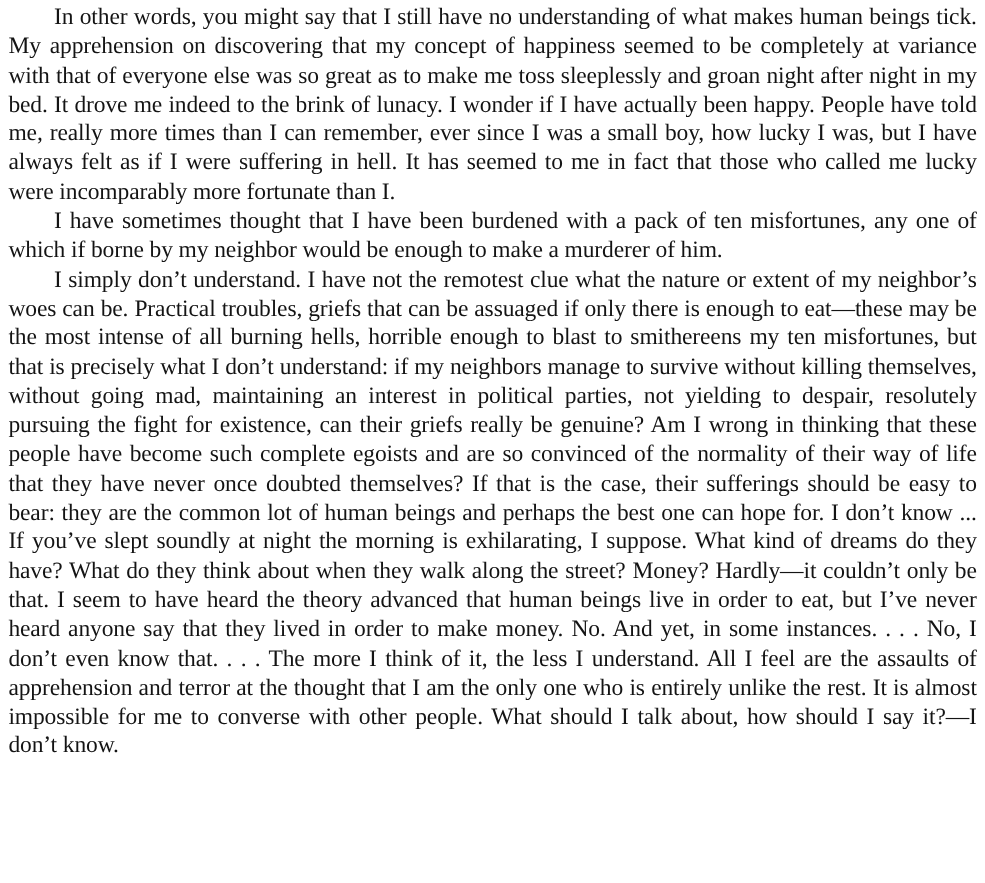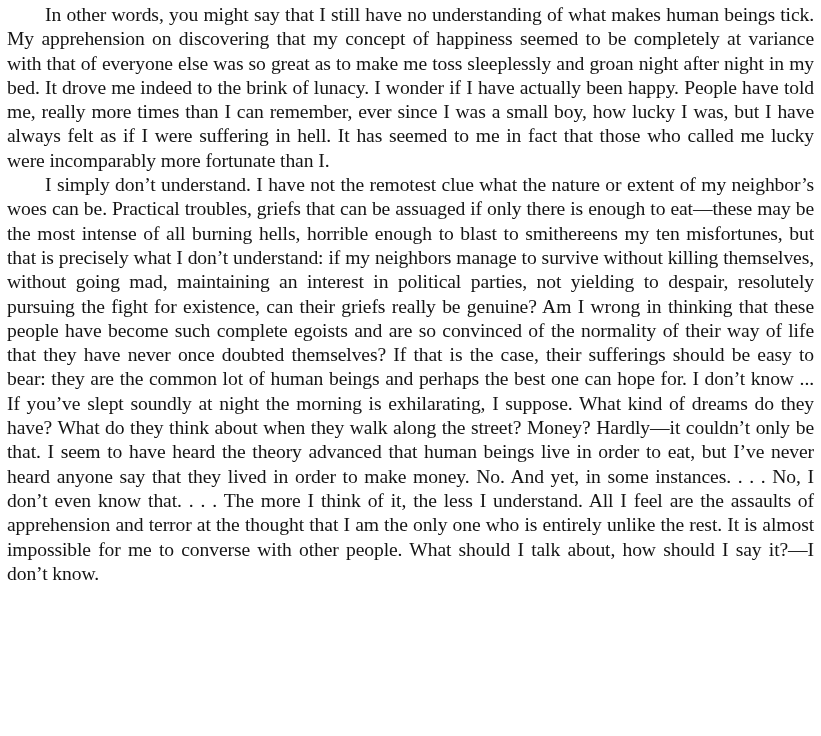--- a/index.html
+++ b/index.html
@@ -24,14 +24,15 @@
     margin: 0;
     text-indent: 38px;
     text-align: justify;
   }
 </style>
 </head>
 <body>
 
 <div class="page">
   <p>In other words, you might say that I still have no understanding of what makes human beings tick. My apprehension on discovering that my concept of happiness seemed to be completely at variance with that of everyone else was so great as to make me toss sleeplessly and groan night after night in my bed. It drove me indeed to the brink of lunacy. I wonder if I have actually been happy. People have told me, really more times than I can remember, ever since I was a small boy, how lucky I was, but I have always felt as if I were suffering in hell. It has seemed to me in fact that those who called me lucky were incomparably more fortunate than I.</p>
+  <p>I have sometimes thought that I have been burdened with a pack of ten misfortunes, any one of which if borne by my neighbor would be enough to make a murderer of him.</p>
   <p>I simply don’t understand. I have not the remotest clue what the nature or extent of my neighbor’s woes can be. Practical troubles, griefs that can be assuaged if only there is enough to eat—these may be the most intense of all burning hells, horrible enough to blast to smithereens my ten misfortunes, but that is precisely what I don’t understand: if my neighbors manage to survive without killing themselves, without going mad, maintaining an interest in political parties, not yielding to despair, resolutely pursuing the fight for existence, can their griefs really be genuine? Am I wrong in thinking that these people have become such complete egoists and are so convinced of the normality of their way of life that they have never once doubted themselves? If that is the case, their sufferings should be easy to bear: they are the common lot of human beings and perhaps the best one can hope for. I don’t know ... If you’ve slept soundly at night the morning is exhilarating, I suppose. What kind of dreams do they have? What do they think about when they walk along the street? Money? Hardly—it couldn’t only be that. I seem to have heard the theory advanced that human beings live in order to eat, but I’ve never heard anyone say that they lived in order to make money. No. And yet, in some instances. . . . No, I don’t even know that. . . . The more I think of it, the less I understand. All I feel are the assaults of apprehension and terror at the thought that I am the only one who is entirely unlike the rest. It is almost impossible for me to converse with other people. What should I talk about, how should I say it?—I don’t know.</p>
 </div>
 
 </body></html>

